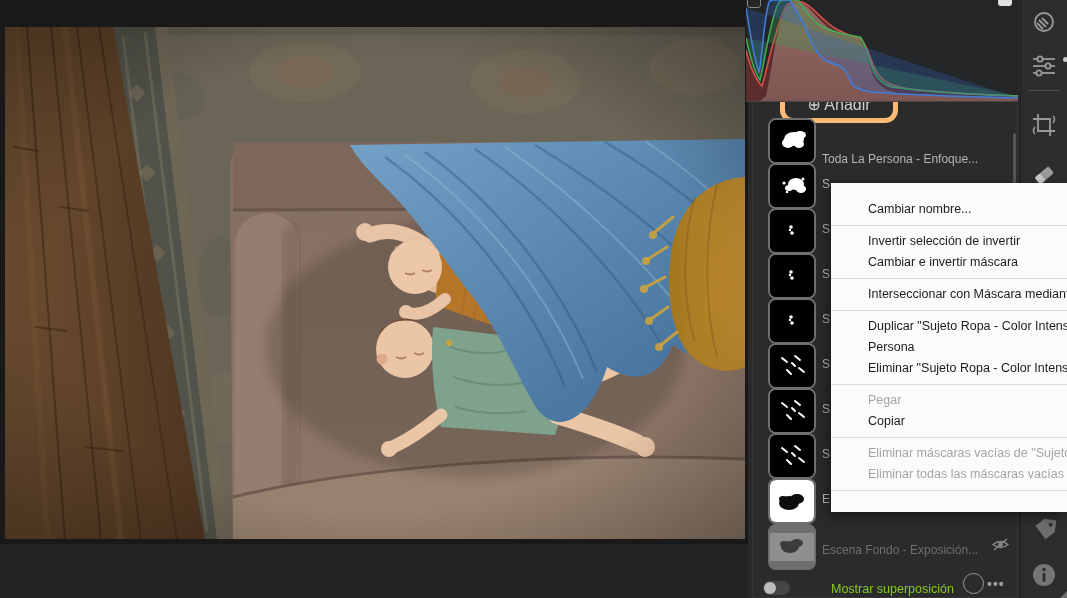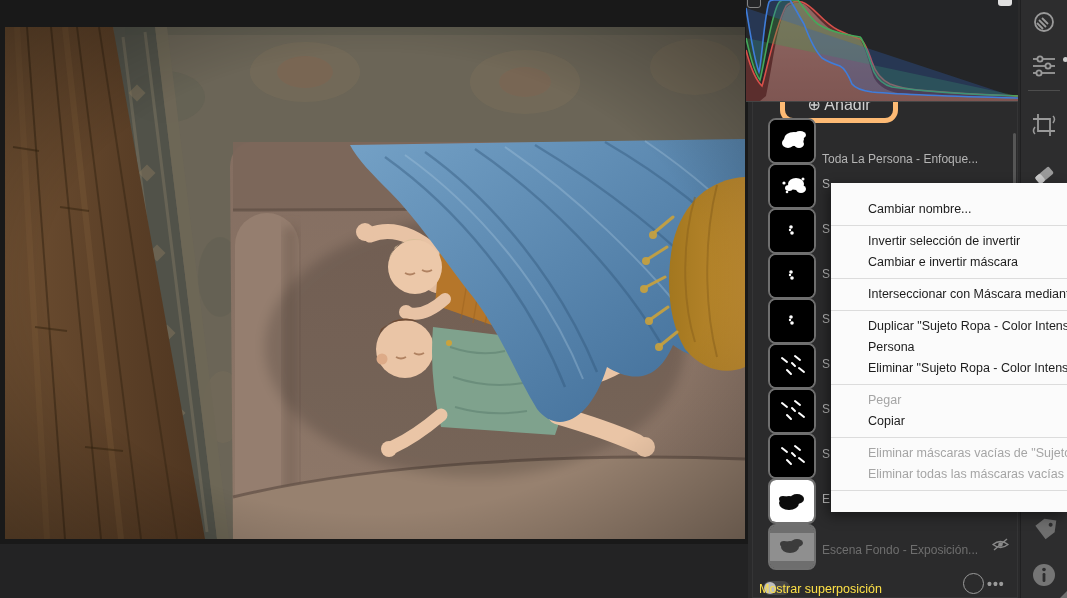--- a/index.html
+++ b/index.html
@@ -21,21 +21,21 @@
   .maskbtn{position:absolute;top:88px;height:25px;border:5px solid #fdba74;border-radius:13px;
            color:#cfcfcf;font-size:16px;text-align:center;line-height:24px;background:transparent;}
   .mrow-thumb{position:absolute;left:768px;width:44px;height:42px;border:2px solid #6f6f6f;
               border-radius:8px;background:#000;overflow:hidden;}
   .mrow-label{position:absolute;left:822px;width:190px;color:#b5b5b5;font-size:12px;
               white-space:nowrap;overflow:hidden;}
   .dim .mrow-label{color:#6e6e6e;}
   #mscroll{left:1013px;top:133px;width:3px;height:372px;background:#565656;border-radius:2px;}
   #ovl-toggle{left:763px;top:581px;width:27px;height:14px;background:#454545;border-radius:8px;}
   #ovl-knob{left:764px;top:582px;width:12px;height:12px;background:#bdbdbd;border-radius:50%;}
-  #ovl-label{left:759px;top:582px;color:#fde047;font-size:12.5px;}
+  #ovl-label{left:831px;top:582px;color:#84cc16;font-size:12.5px;}
   #ovl-circle{left:963px;top:573px;width:19px;height:19px;border:1.6px solid #9a9a9a;border-radius:50%;}
   #ovl-more{left:987px;top:576px;color:#9a9a9a;font-size:14px;letter-spacing:1px;font-weight:bold;}
 
   
   #histo{left:746px;top:0;width:272px;height:101px;background:#242527;overflow:hidden;
          border-bottom:1px solid #454545;}
   #clipL{left:747px;top:-4px;width:12px;height:10px;border:1.5px solid #858585;border-radius:3px;}
   #clipR{left:998px;top:-4px;width:14px;height:10px;background:#e0e0e0;border-radius:3px;}
 
   

